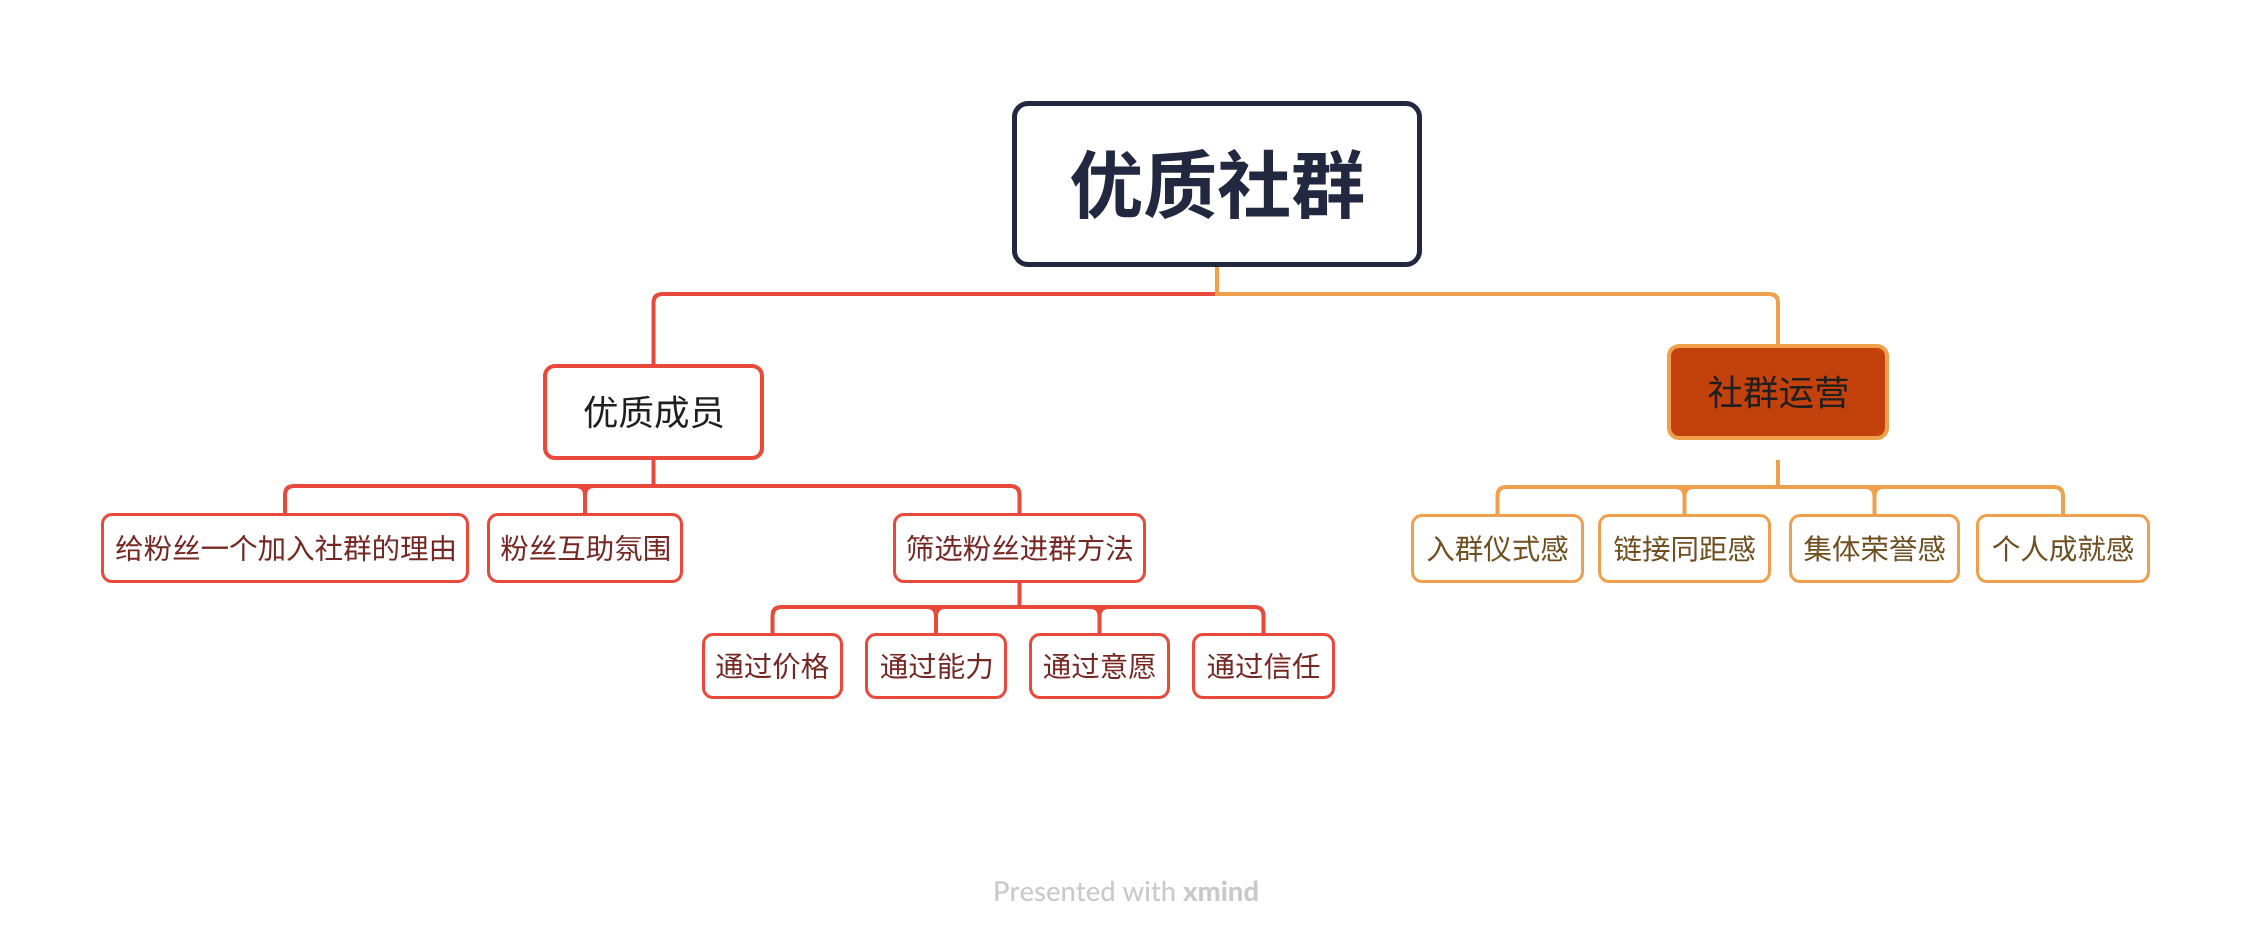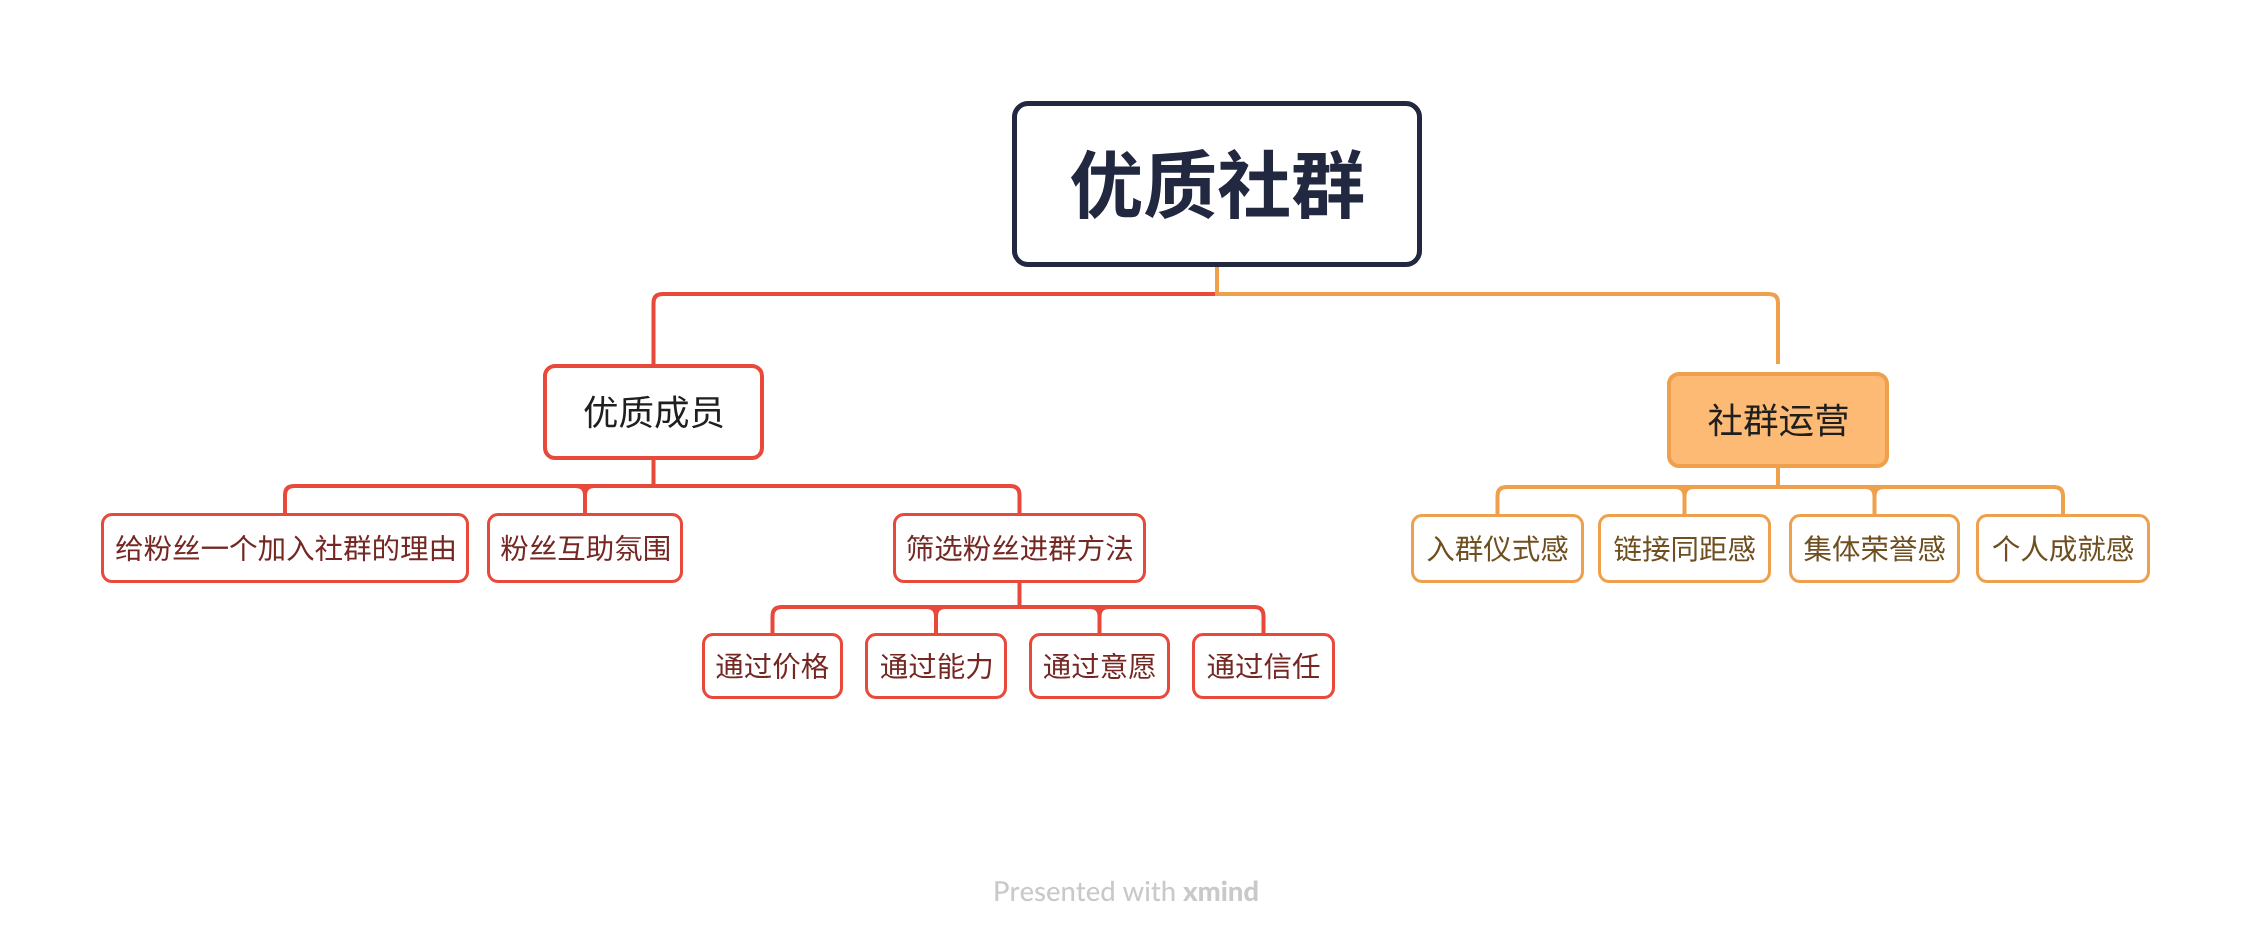--- a/index.html
+++ b/index.html
@@ -137,21 +137,21 @@
       </div>
       <div class="topic" style="left: 1192px; top: 633px; width: 143px; height: 66px; border-radius: 11px; border-width: 3.5px; border-color: rgb(232, 73, 58); background: rgb(255, 255, 255);">
         <span class="topic-label" style="font-size: 28.5px;">通过信任</span>
         <svg class="glyphs" width="143" height="66" viewBox="0 0 143 66" style="left: -3.5px; top: -3.5px;">
           <path d="M65 757C124 705 200 632 235 585L290 635C253 681 176 751 117 800ZM256 465H43V394H184V110C140 92 90 47 39 -8L86 -70C137 -2 186 56 220 56C243 56 277 22 318 -3C388 -45 471 -57 595 -57C703 -57 878 -52 948 -47C949 -27 961 7 969 26C866 16 714 8 596 8C485 8 400 15 333 56C298 79 276 97 256 108ZM364 803V744H787C746 713 695 682 645 658C596 680 544 701 499 717L451 674C513 651 586 619 647 589H363V71H434V237H603V75H671V237H845V146C845 134 841 130 828 129C816 129 774 129 726 130C735 113 744 88 747 69C814 69 857 69 883 80C909 91 917 109 917 146V589H786C766 601 741 614 712 628C787 667 863 719 917 771L870 807L855 803ZM845 531V443H671V531ZM434 387H603V296H434ZM434 443V531H603V443ZM845 387V296H671V387Z" transform="translate(14.51 43.79) scale(0.028500 -0.028500)" fill="#752823"></path>
           <path d="M79 774C135 722 199 649 227 602L290 646C259 693 193 763 137 813ZM381 477C432 415 493 327 521 275L584 313C555 365 492 449 441 510ZM262 465H50V395H188V133C143 117 91 72 37 14L89 -57C140 12 189 71 222 71C245 71 277 37 319 11C389 -33 473 -43 597 -43C693 -43 870 -38 941 -34C942 -11 955 27 964 47C867 37 716 28 599 28C487 28 402 36 336 76C302 96 281 116 262 128ZM720 837V660H332V589H720V192C720 174 713 169 693 168C673 167 603 167 530 170C541 148 553 115 557 93C651 93 712 94 747 107C783 119 796 141 796 192V589H935V660H796V837Z" transform="translate(43.01 43.79) scale(0.028500 -0.028500)" fill="#752823"></path>
           <path d="M382 531V469H869V531ZM382 389V328H869V389ZM310 675V611H947V675ZM541 815C568 773 598 716 612 680L679 710C665 745 635 799 606 840ZM369 243V-80H434V-40H811V-77H879V243ZM434 22V181H811V22ZM256 836C205 685 122 535 32 437C45 420 67 383 74 367C107 404 139 448 169 495V-83H238V616C271 680 300 748 323 816Z" transform="translate(71.51 43.79) scale(0.028500 -0.028500)" fill="#752823"></path>
           <path d="M343 31V-41H944V31H677V340H960V412H677V691C767 708 852 729 920 752L864 815C741 770 523 731 337 706C345 689 356 661 359 643C437 652 520 663 601 677V412H304V340H601V31ZM295 840C232 683 130 529 22 431C36 413 60 374 68 356C108 395 148 441 186 492V-80H260V603C301 671 338 744 367 817Z" transform="translate(100.01 43.79) scale(0.028500 -0.028500)" fill="#752823"></path>
         </svg>
       </div>
-      <div class="topic" style="left: 1667px; top: 372px; width: 222px; height: 96px; border-radius: 12px; border-width: 4px; border-color: rgb(239, 160, 76); background: #fdba74;">
+      <div class="topic" style="left: 1667px; top: 344px; width: 222px; height: 96px; border-radius: 12px; border-width: 4px; border-color: rgb(239, 160, 76); background: #c2410c;">
         <span class="topic-label" style="font-size: 35.5px;">社群运营</span>
         <svg class="glyphs" width="222" height="96" viewBox="0 0 222 96" style="left: -4px; top: -4px;">
           <path d="M159 808C196 768 235 711 253 674L314 712C295 748 254 802 216 841ZM53 668V599H318C253 474 137 354 27 288C38 274 54 236 60 215C107 246 154 285 200 331V-79H273V353C311 311 356 257 378 228L425 290C403 312 325 391 286 428C337 494 381 567 412 642L371 671L358 668ZM649 843V526H430V454H649V33H383V-41H960V33H725V454H938V526H725V843Z" transform="translate(40.57 61.47) scale(0.035500 -0.035500)" fill="#1f1f1f"></path>
           <path d="M543 812C574 761 602 692 611 646L676 670C666 716 637 783 603 833ZM851 841C835 789 803 714 778 667L840 650C866 695 896 763 923 823ZM507 226V155H696V-81H768V155H964V226H768V371H924V441H768V576H942V645H530V576H696V441H544V371H696V226ZM390 560V460H252C259 492 265 525 270 560ZM95 790V725H216L207 625H44V560H199C194 525 188 492 180 460H90V395H163C134 298 91 218 28 157C44 144 69 114 78 99C104 126 128 155 148 187V-80H217V-26H474V292H202C215 324 226 359 236 395H460V560H520V625H460V790ZM390 625H278L288 725H390ZM217 226H401V40H217Z" transform="translate(76.07 61.47) scale(0.035500 -0.035500)" fill="#1f1f1f"></path>
           <path d="M380 777V706H884V777ZM68 738C127 697 206 639 245 604L297 658C256 693 175 748 118 786ZM375 119C405 132 449 136 825 169L864 93L931 128C892 204 812 335 750 432L688 403C720 352 756 291 789 234L459 209C512 286 565 384 606 478H955V549H314V478H516C478 377 422 280 404 253C383 221 367 198 349 195C358 174 371 135 375 119ZM252 490H42V420H179V101C136 82 86 38 37 -15L90 -84C139 -18 189 42 222 42C245 42 280 9 320 -16C391 -59 474 -71 597 -71C705 -71 876 -66 944 -61C945 -39 957 0 967 21C864 10 713 2 599 2C488 2 403 9 336 51C297 75 273 95 252 105Z" transform="translate(111.57 61.47) scale(0.035500 -0.035500)" fill="#1f1f1f"></path>
           <path d="M311 410H698V321H311ZM240 464V267H772V464ZM90 589V395H160V529H846V395H918V589ZM169 203V-83H241V-44H774V-81H848V203ZM241 19V137H774V19ZM639 840V756H356V840H283V756H62V688H283V618H356V688H639V618H714V688H941V756H714V840Z" transform="translate(147.07 61.47) scale(0.035500 -0.035500)" fill="#1f1f1f"></path>
         </svg>
       </div>
       <div class="topic" style="left: 1411px; top: 514px; width: 173px; height: 69px; border-radius: 11px; border-width: 3.5px; border-color: rgb(239, 160, 76); background: rgb(255, 255, 255);">
         <span class="topic-label" style="font-size: 28.5px;">入群仪式感</span>

